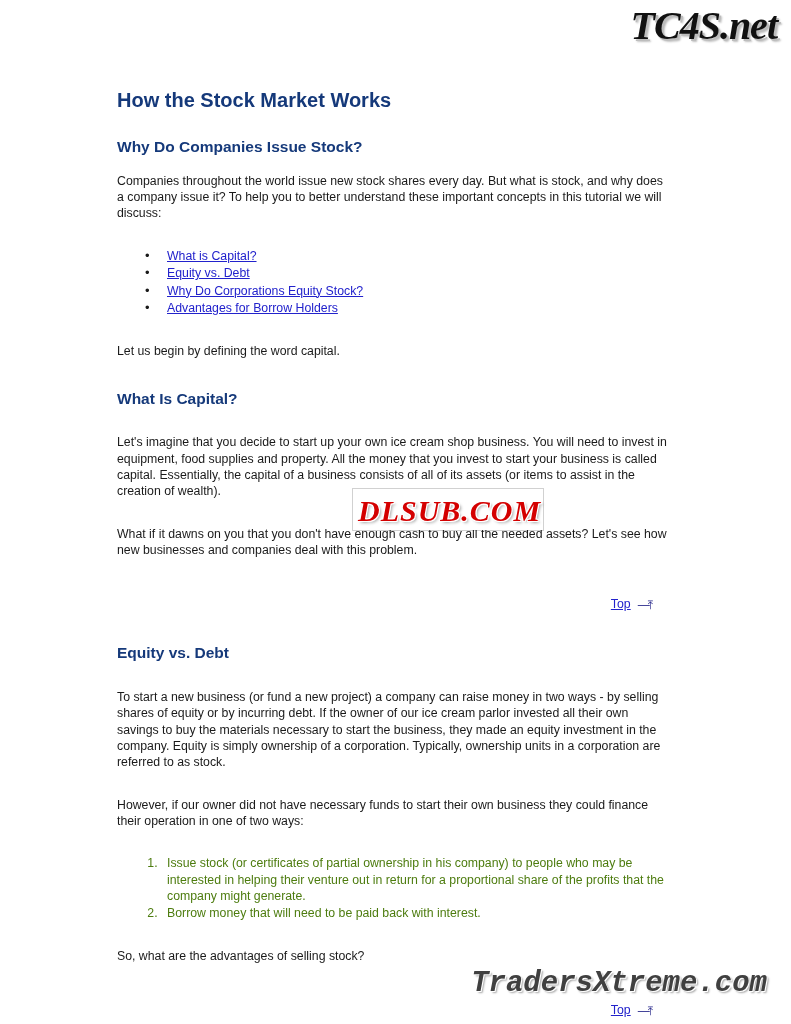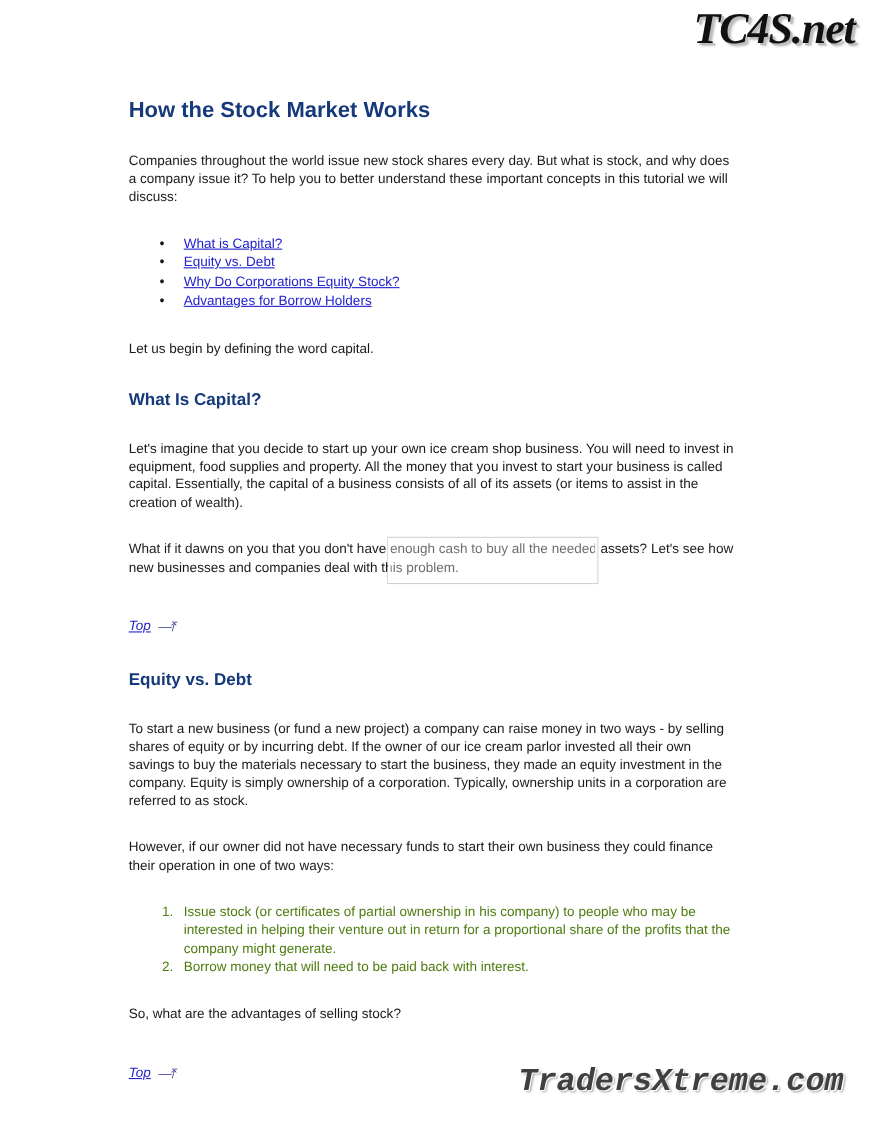--- a/index.html
+++ b/index.html
@@ -139,25 +139,25 @@
     padding-left: 44px;
   }
   ol.num-list li {
     font-size: 12.3px;
     color: #4d7c0f;
     line-height: 1.33;
     margin-bottom: 1px;
     padding-left: 6px;
   }
   .top-link {
+    text-align: right;
     margin: 0 0 8px 0;
     padding-right: 22px;
     position: relative;
     height: 16px;
-    font-style: italic;
   }
   .top-link a {
     font-size: 12.3px;
     color: #2222cc;
     text-decoration: underline;
   }
   .top-link .uparrow {
     display: inline-block;
     margin-left: 7px;
     position: relative;
@@ -174,20 +174,21 @@
 <body>
 
 <div class="page">
 
   <div class="wm-top">TC4S.net</div>
 
   <div class="content">
 
     <h1 class="doc-title">How the Stock Market Works</h1>
 
+    <h2 class="section-title">Why Do Companies Issue Stock?</h2>
 
     <p class="para">Companies throughout the world issue new stock shares every day. But what is stock, and why does a company issue it? To help you to better understand these important concepts in this tutorial we will discuss:</p>
 
     <div class="spacer-3"></div>
 
     <ul class="link-list">
       <li><a href="#">What is Capital?</a></li>
       <li><a href="#">Equity vs. Debt</a></li>
       <li><a href="#">Why Do Corporations Equity Stock?</a></li>
       <li><a href="#">Advantages for Borrow Holders</a></li>
@@ -238,16 +239,17 @@
 
     <div class="spacer-2"></div>
 
     <div class="top-link">
       <a href="#">Top</a><span class="uparrow">—⤒</span>
     </div>
 
   </div>
 
   <div class="wm-center-box"></div>
+  <div class="wm-center">DLSUB.COM</div>
 
   <div class="wm-bottom">TradersXtreme.com</div>
 
 </div>
 
 </body></html>

